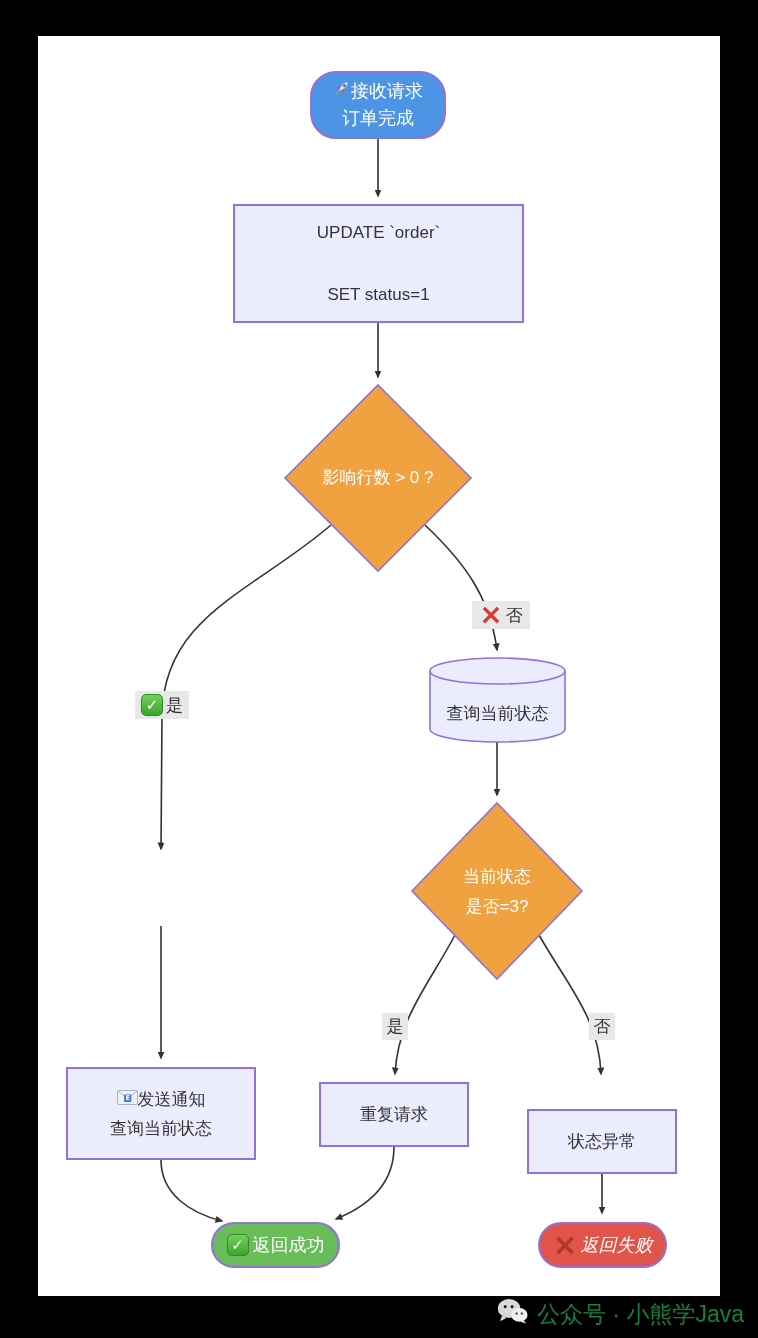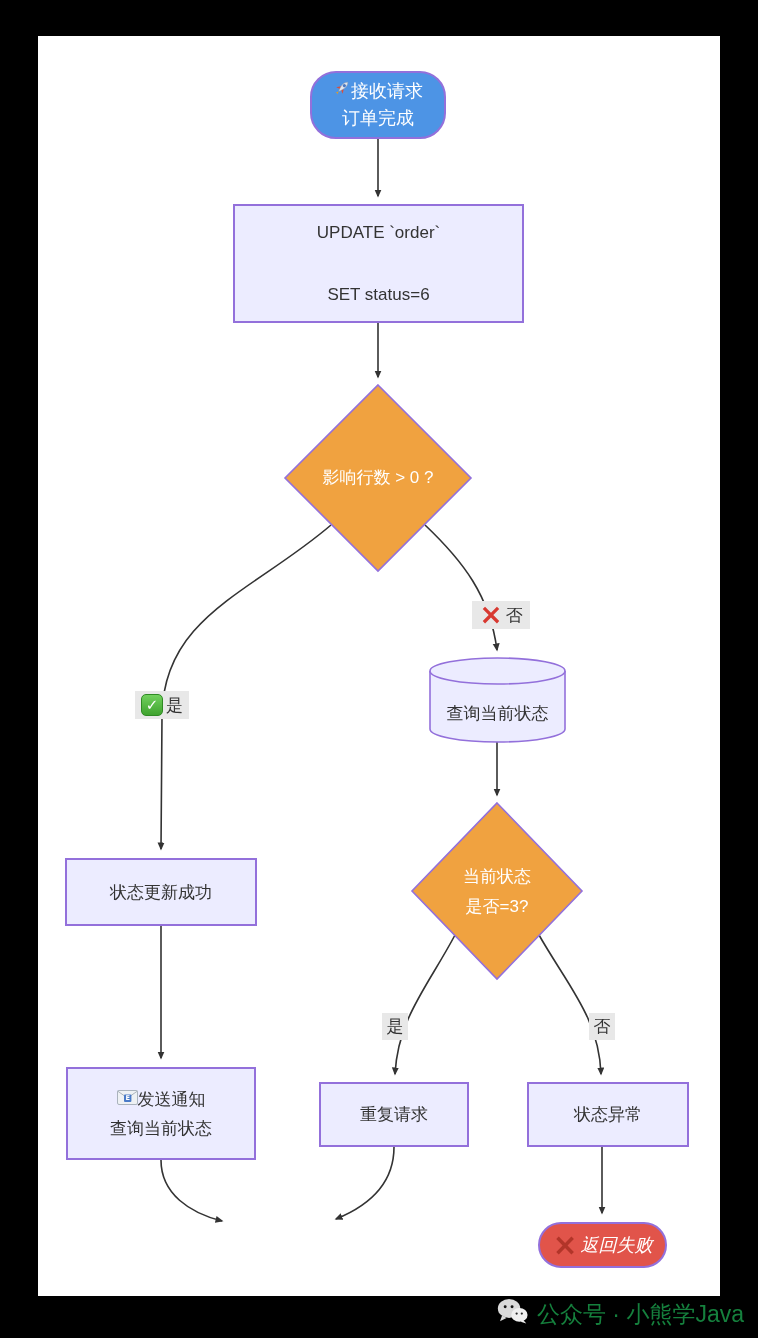--- a/index.html
+++ b/index.html
@@ -102,21 +102,21 @@
           </g>
         </svg>
       </span>
       <span>接收请求</span>
     </div>
     <div>订单完成</div>
   </div>
 
   <div class="node rect sql" style="left:195px;top:168px;width:291px;height:119px;">
     <div>UPDATE `order`</div>
-    <div>SET status=6</div>
+    <div>SET status=1</div>
   </div>
 
   <div class="diamond-label" style="left:247px;top:428px;width:186px;height:28px;">影响行数 &gt; 0 ?</div>
 
   <div class="edge-label" style="left:97px;top:655px;width:54px;height:28px;">
     <span class="check-icon"></span>
     <span>是</span>
   </div>
   <div class="edge-label" style="left:434px;top:565px;width:58px;height:28px;">
     <span class="cross-icon"></span>
@@ -126,41 +126,46 @@
   <div class="cyl-label" style="left:392px;top:663px;width:135px;height:28px;">查询当前状态</div>
 
   <div class="diamond-label" style="left:374px;top:826px;width:170px;height:60px;">
     <div>当前状态</div>
     <div>是否=3?</div>
   </div>
 
   <div class="edge-label" style="left:344px;top:977px;width:26px;height:27px;">是</div>
   <div class="edge-label" style="left:551px;top:977px;width:26px;height:27px;">否</div>
 
-  <div class="node rect" style="left:27px;top:822px;width:192px;height:68px;">状态更新成功</div>
 
   <div class="node rect two-line" style="left:28px;top:1031px;width:190px;height:93px;">
     <div class="row">
       <span class="icon-svg">
         <svg width="21" height="15" viewBox="0 0 21 15">
           <rect x="0.5" y="0.5" width="20" height="14" rx="1.5" fill="#eef1f4" stroke="#aab3bd"></rect>
           <path d="M0.5 1 L10.5 8 L20.5 1" fill="none" stroke="#aab3bd"></path>
           <rect x="7" y="4.5" width="7.4" height="7.4" rx="1" fill="#4a7bc8"></rect>
           <text x="10.7" y="10.4" font-size="6.6" fill="#ffffff" text-anchor="middle" font-weight="bold" font-family="DejaVu Sans, sans-serif">E</text>
         </svg>
       </span>
       <span>发送通知</span>
     </div>
     <div>查询当前状态</div>
   </div>
 
   <div class="node rect" style="left:281px;top:1046px;width:150px;height:65px;">重复请求</div>
 
-  <div class="node rect" style="left:489px;top:1046px;width:162px;height:65px;">状态异常</div>
+  <div class="node rect" style="left:489px;top:1073px;width:150px;height:65px;">状态异常</div>
 
+  <div class="node pill pill-success" style="left:173px;top:1186px;width:129px;height:46px;">
+    <div class="row" style="gap:4px;">
+      <span class="check-icon"></span>
+      <span>返回成功</span>
+    </div>
+  </div>
 
   <div class="node pill pill-fail" style="left:500px;top:1186px;width:129px;height:46px;font-style:italic;">
     <div class="row" style="gap:3px;">
       <span class="cross-icon"></span>
       <span>返回失败</span>
     </div>
   </div>
 
 </div>
 

